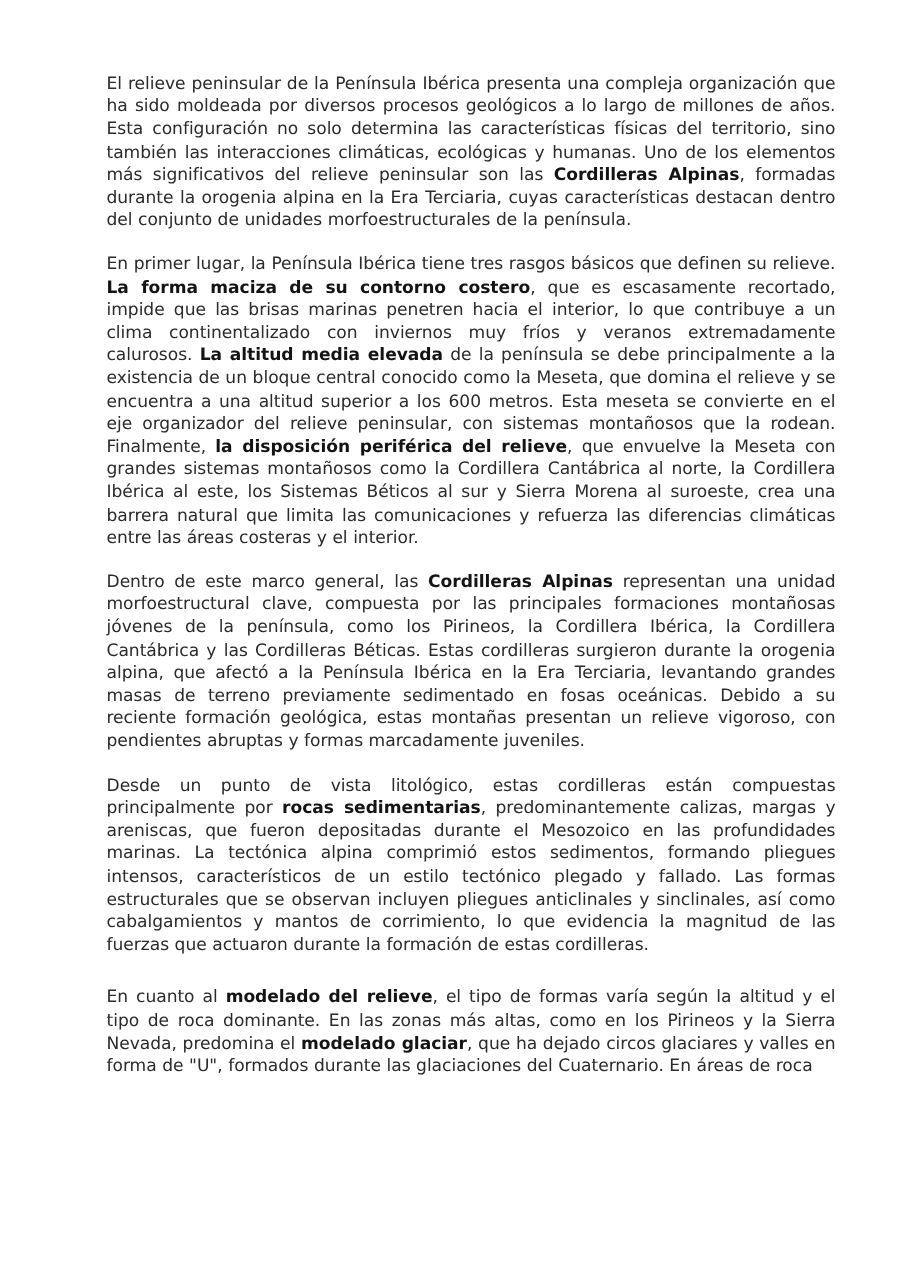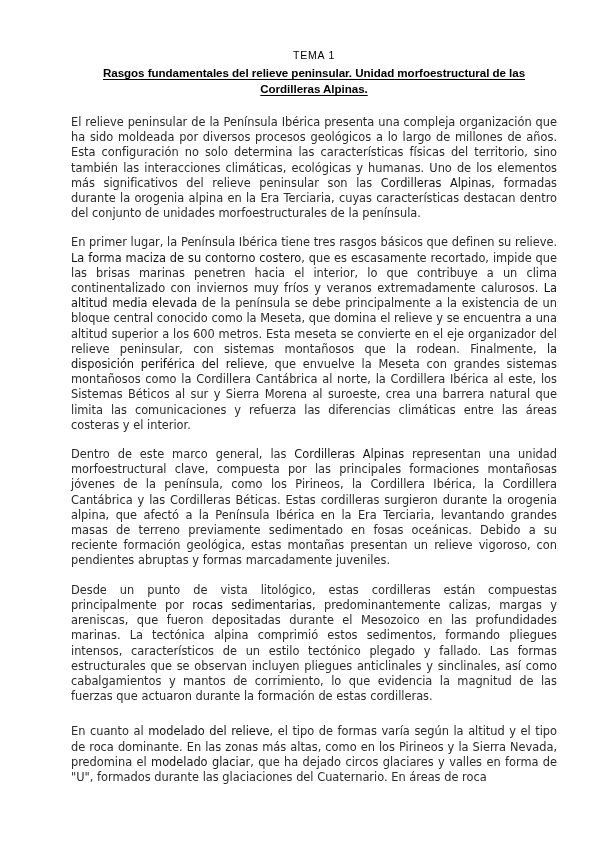--- a/index.html
+++ b/index.html
@@ -65,33 +65,29 @@
   .body-text p {
     margin: 0 0 14px 0;
   }
   .body-text p.last-para {
     margin-bottom: 17px;
   }
   .body-text p.gap-before {
     margin-top: 20px;
   }
   .body-text b {
-    font-weight: 400;
+    font-weight: 700;
     color: #141414;
   }
 </style>
 </head>
 <body>
 
 <div class="page">
 
-  <div class="heading-block">
-    <div class="tema-line">TEMA 1</div>
-    <div class="doc-title">Rasgos fundamentales del relieve peninsular. Unidad morfoestructural de las Cordilleras Alpinas.</div>
-  </div>
 
   <div class="body-text">
       <p><span>El relieve peninsular de la Península Ibérica presenta una compleja organización que ha sido moldeada por diversos procesos geológicos a lo largo de millones de años. Esta configuración no solo determina las características físicas del territorio, sino también las interacciones climáticas, ecológicas y humanas. Uno de los elementos más significativos del relieve peninsular son las </span><b>Cordilleras Alpinas</b><span>, formadas durante la orogenia alpina en la Era Terciaria, cuyas características destacan dentro del conjunto de unidades morfoestructurales de la península.</span></p>
       <p><span>En primer lugar, la Península Ibérica tiene tres rasgos básicos que definen su relieve. </span><b>La forma maciza de su contorno costero</b><span>, que es escasamente recortado, impide que las brisas marinas penetren hacia el interior, lo que contribuye a un clima continentalizado con inviernos muy fríos y veranos extremadamente calurosos. </span><b>La altitud media elevada</b><span> de la península se debe principalmente a la existencia de un bloque central conocido como la Meseta, que domina el relieve y se encuentra a una altitud superior a los 600 metros. Esta meseta se convierte en el eje organizador del relieve peninsular, con sistemas montañosos que la rodean. Finalmente, </span><b>la disposición periférica del relieve</b><span>, que envuelve la Meseta con grandes sistemas montañosos como la Cordillera Cantábrica al norte, la Cordillera Ibérica al este, los Sistemas Béticos al sur y Sierra Morena al suroeste, crea una barrera natural que limita las comunicaciones y refuerza las diferencias climáticas entre las áreas costeras y el interior.</span></p>
       <p><span>Dentro de este marco general, las </span><b>Cordilleras Alpinas</b><span> representan una unidad morfoestructural clave, compuesta por las principales formaciones montañosas jóvenes de la península, como los Pirineos, la Cordillera Ibérica, la Cordillera Cantábrica y las Cordilleras Béticas. Estas cordilleras surgieron durante la orogenia alpina, que afectó a la Península Ibérica en la Era Terciaria, levantando grandes masas de terreno previamente sedimentado en fosas oceánicas. Debido a su reciente formación geológica, estas montañas presentan un relieve vigoroso, con pendientes abruptas y formas marcadamente juveniles.</span></p>
       <p><span>Desde un punto de vista litológico, estas cordilleras están compuestas principalmente por </span><b>rocas sedimentarias</b><span>, predominantemente calizas, margas y areniscas, que fueron depositadas durante el Mesozoico en las profundidades marinas. La tectónica alpina comprimió estos sedimentos, formando pliegues intensos, característicos de un estilo tectónico plegado y fallado. Las formas estructurales que se observan incluyen pliegues anticlinales y sinclinales, así como cabalgamientos y mantos de corrimiento, lo que evidencia la magnitud de las fuerzas que actuaron durante la formación de estas cordilleras.</span></p>
       <p class="gap-before last-para"><span>En cuanto al </span><b>modelado del relieve</b><span>, el tipo de formas varía según la altitud y el tipo de roca dominante. En las zonas más altas, como en los Pirineos y la Sierra Nevada, predomina el </span><b>modelado glaciar</b><span>, que ha dejado circos glaciares y valles en forma de "U", formados durante las glaciaciones del Cuaternario. En áreas de roca</span></p>
     </div>
 
 </div>

